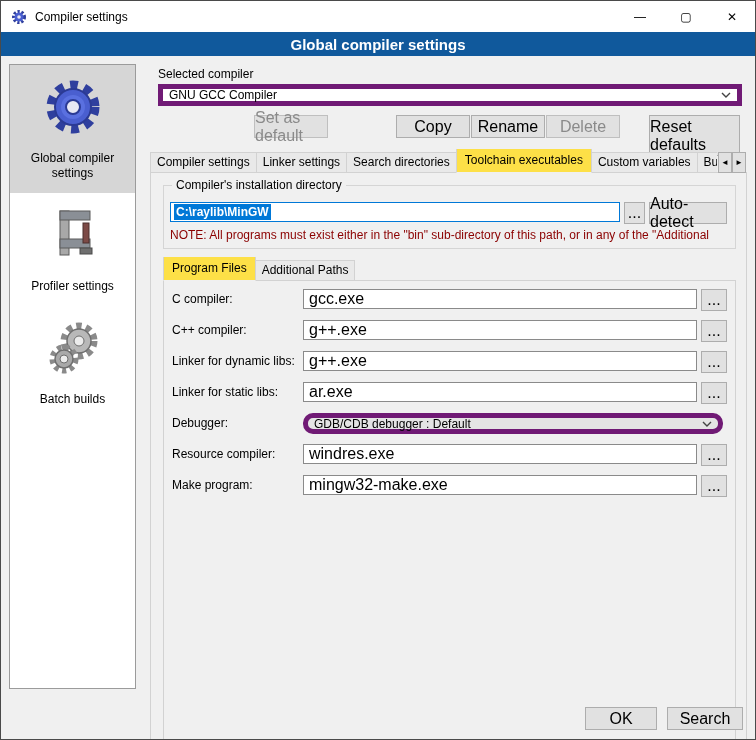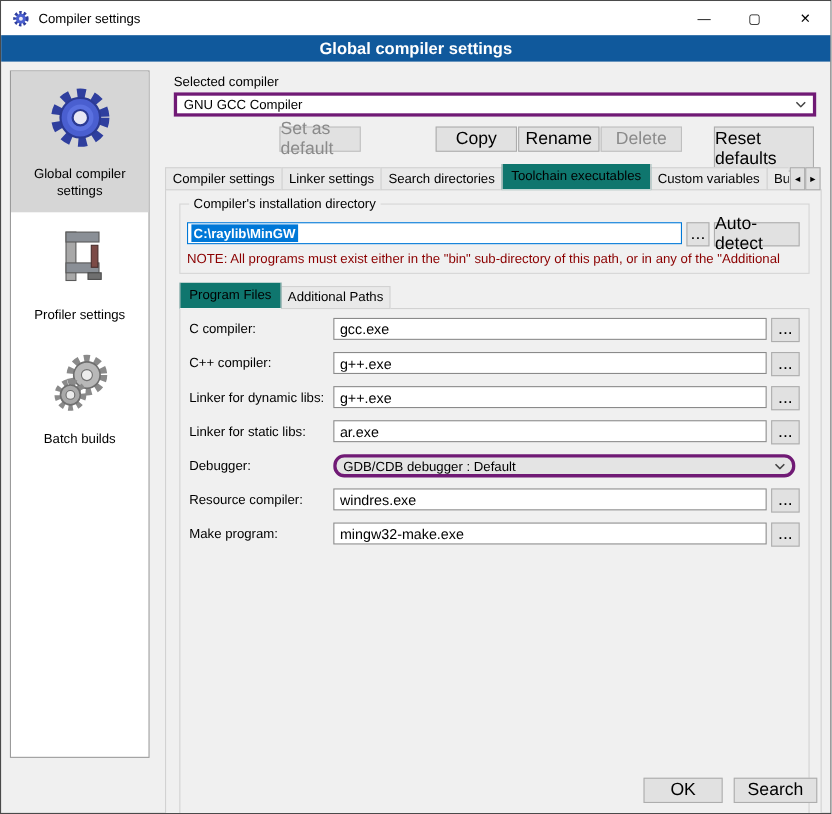--- a/index.html
+++ b/index.html
@@ -20,39 +20,39 @@
   
   .sidebar{position:absolute;left:8px;top:63px;bottom:50px;width:127px;background:#fff;
     border:1px solid #9b9b9b;box-sizing:border-box;overflow:hidden;}
   .side-item{padding:12px 4px 12px 4px;text-align:center;}
   .side-item.selected{background:#d6d6d6;}
   .side-icon{width:62px;height:62px;margin:0 auto;display:block;}
   .side-label{display:block;margin-top:12px;line-height:15px;}
   
   .main{position:absolute;left:145px;top:55px;right:8px;bottom:0;}
   .sel-label{position:absolute;left:12px;top:11px;}
-  .combo{box-sizing:border-box;border:3px solid #701a75;background:#fff;display:flex;align-items:center;
+  .combo{box-sizing:border-box;border:5px solid #701a75;background:#fff;display:flex;align-items:center;
     padding:0 6px;height:22px;}
   .combo .chev{margin-left:auto;display:flex;align-items:center;}
   .compiler-combo{position:absolute;left:12px;top:28px;width:584px;}
   .btn{box-sizing:border-box;background:#e1e1e1;border:1px solid #adadad;font-family:inherit;
     font-size:16px;color:#000;display:flex;align-items:center;justify-content:center;cursor:default;}
   .btn.disabled{color:#8a8a8a;border-color:#bfbfbf;}
   .b-setdef{position:absolute;left:108px;top:59px;width:74px;height:23px;}
   .b-copy{position:absolute;left:250px;top:59px;width:74px;height:23px;}
   .b-rename{position:absolute;left:325px;top:59px;width:74px;height:23px;}
   .b-delete{position:absolute;left:400px;top:59px;width:74px;height:23px;}
   .b-reset{position:absolute;right:7px;top:59px;width:91px;height:41px;}
   
   .tabstrip{position:absolute;left:4px;top:93px;right:30px;height:24px;display:flex;
     align-items:flex-end;overflow:hidden;z-index:3;}
   .tab{height:19px;line-height:19px;padding:0 6px;background:#e9e9e9;border:1px solid #d2d2d2;
     white-space:nowrap;cursor:default;}
   .tab + .tab{margin-left:-1px;}
-  .tab.active{height:23px;line-height:23px;background:#0f766e;border-bottom:1px solid #f0f0f0;
+  .tab.active{height:23px;line-height:23px;background:#fde047;border-bottom:1px solid #f0f0f0;
     padding:0 8px;position:relative;z-index:4;}
   .tab-arrows{position:absolute;right:1px;top:96px;display:flex;z-index:5;}
   .arrow-btn{width:14px;height:21px;font-size:8px;}
   .panel{position:absolute;left:4px;top:116px;right:0;height:584px;border:1px solid #d2d2d2;
     background:#f0f0f0;box-sizing:border-box;}
   
   .groupbox{position:absolute;left:12px;top:12px;right:10px;height:62px;border:1px solid #d5d5d5;}
   .group-label{position:absolute;top:-8px;left:8px;background:#f0f0f0;padding:0 4px;text-align:center;}
   .textbox{position:absolute;left:6px;top:16px;width:450px;height:20px;box-sizing:border-box;
     background:#fff;border:1px solid #0078d7;display:flex;align-items:center;padding-left:3px;font-weight:bold;}
@@ -62,21 +62,21 @@
   .note{position:absolute;left:6px;top:42px;right:1px;color:#8b0000;white-space:nowrap;overflow:hidden;}
   
   .inner-tabstrip{position:absolute;left:12px;top:84px;right:40px;height:24px;display:flex;
     align-items:flex-end;overflow:hidden;z-index:3;}
   .inner-panel{position:absolute;left:12px;right:10px;top:107px;bottom:11px;border:1px solid #d2d2d2;
     box-sizing:border-box;padding:8px 8px 0 8px;}
   
   .frow{position:relative;height:31px;}
   .frow .flabel{position:absolute;left:0;top:3px;}
   .finput{position:absolute;left:131px;top:0;right:30px;height:20px;box-sizing:border-box;
-    border:1px solid #8a8a8a;background:#fff;font-family:inherit;font-size:13px;padding:0 5px;color:#000;}
+    border:1px solid #8a8a8a;background:#fff;font-family:inherit;font-size:16px;padding:0 5px;color:#000;}
   .fbrowse{position:absolute;right:0;top:0;width:26px;height:22px;}
   .fcombo{position:absolute;left:131px;top:0;right:4px;height:21px;background:#e4e4e4;border-radius:10px;}
   
   .footer{position:absolute;right:12px;bottom:9px;display:flex;gap:10px;}
   .b-ok{width:72px;height:23px;}
   .b-cancel{width:76px;height:23px;}
 </style>
 </head>
 <body>
 

